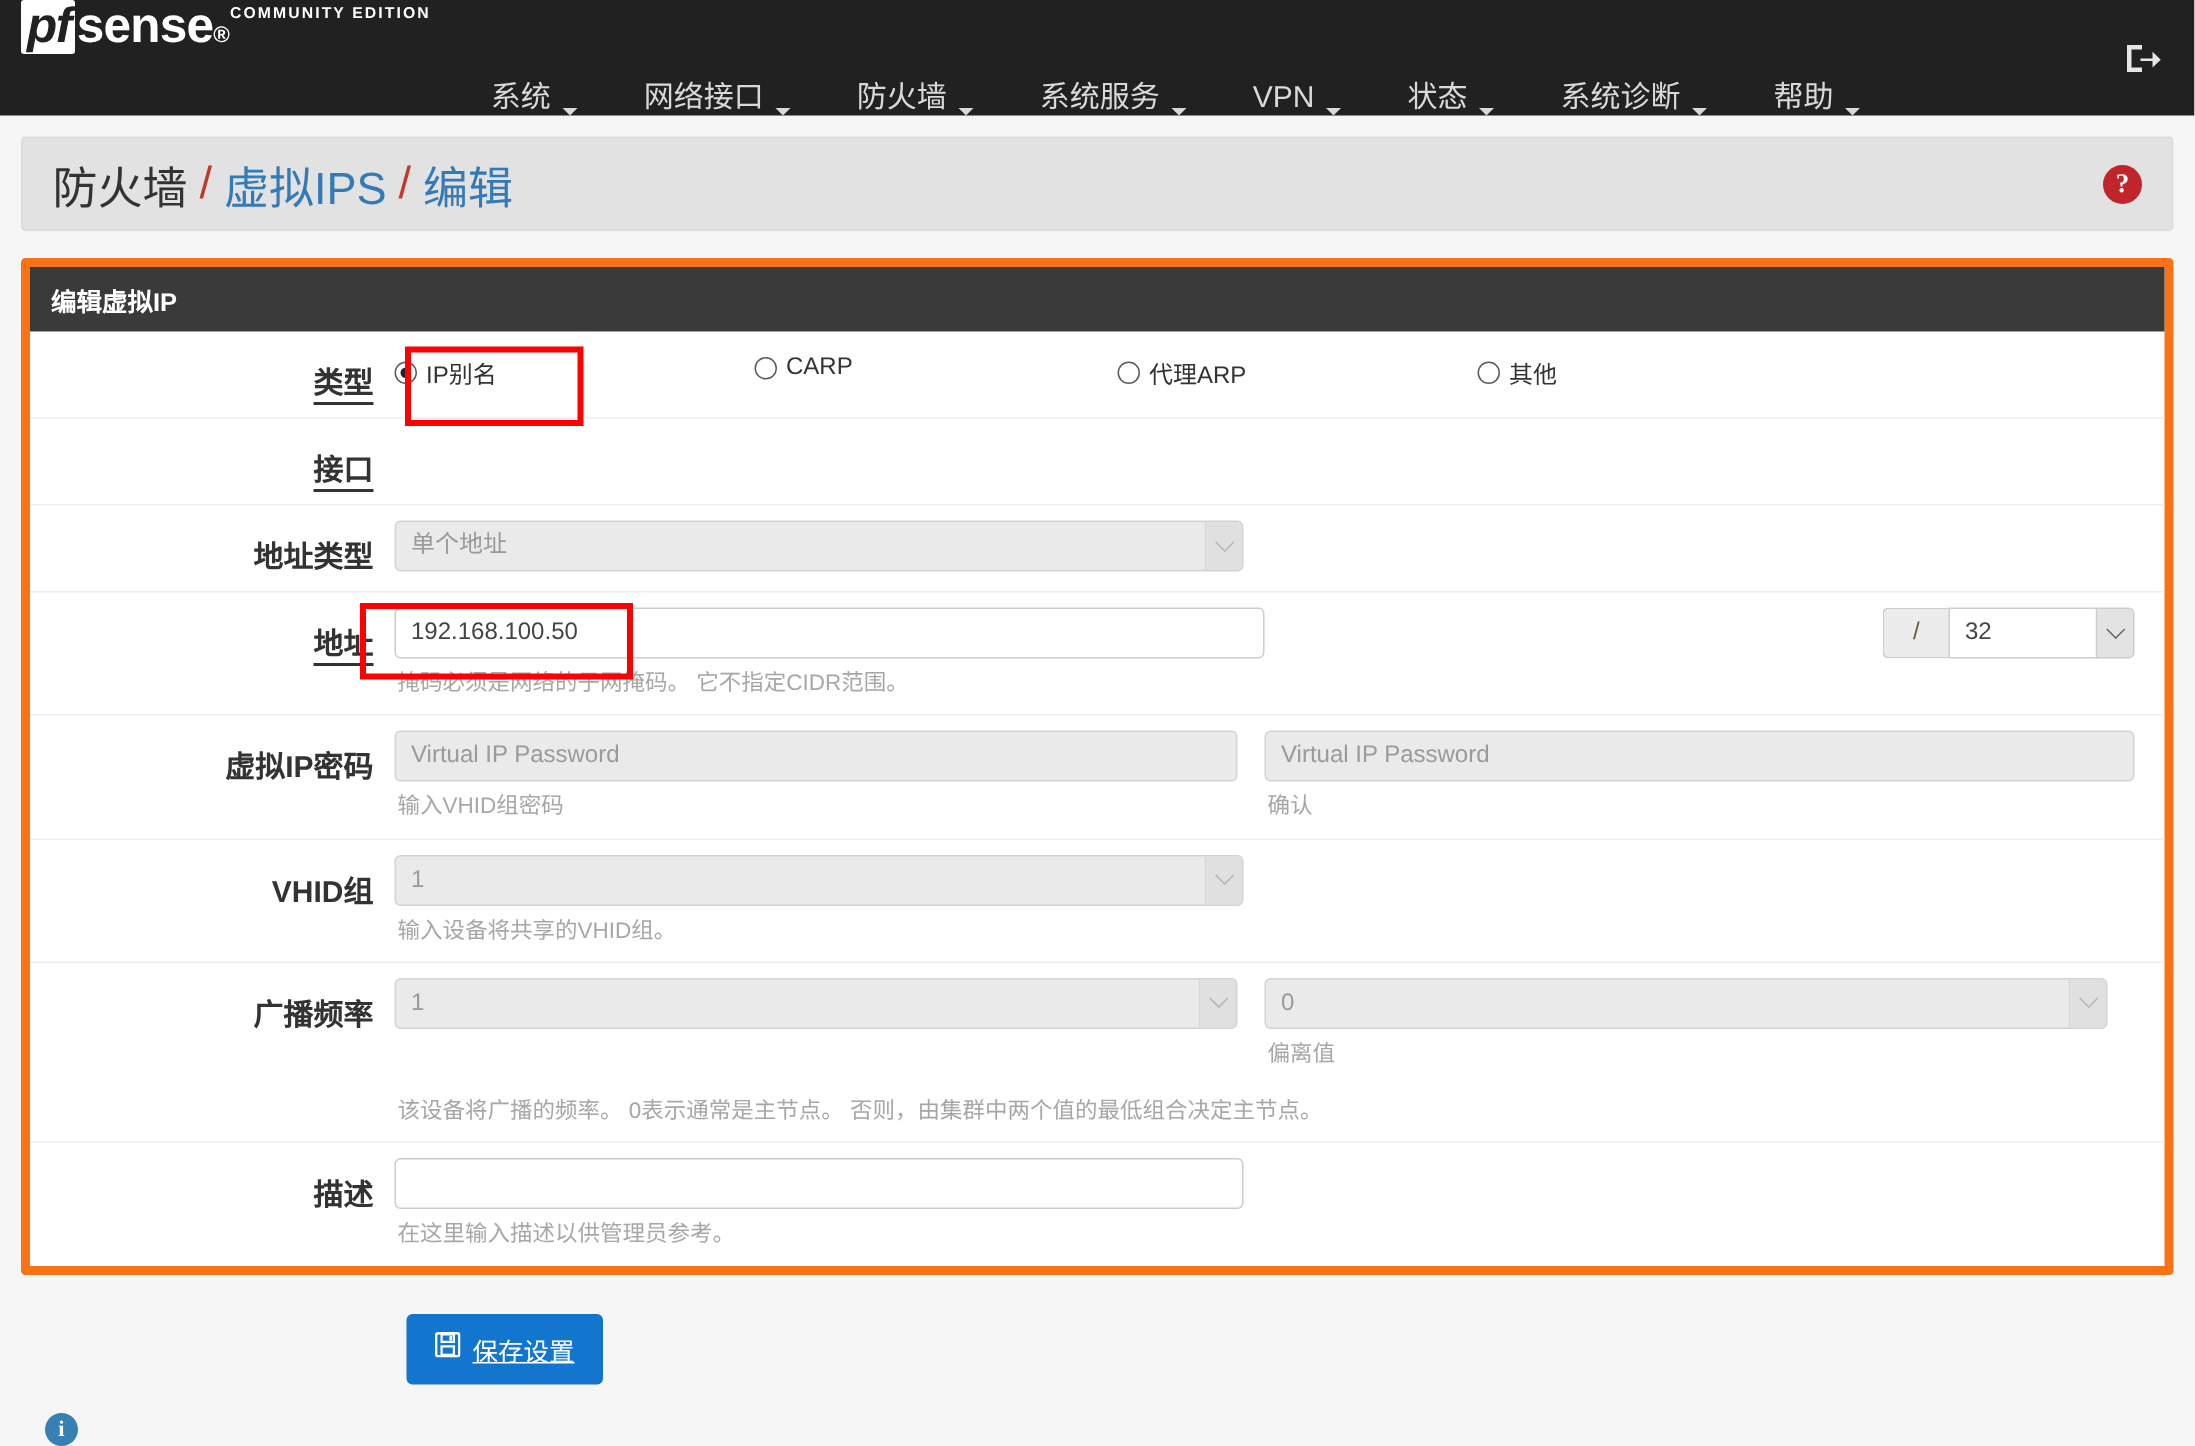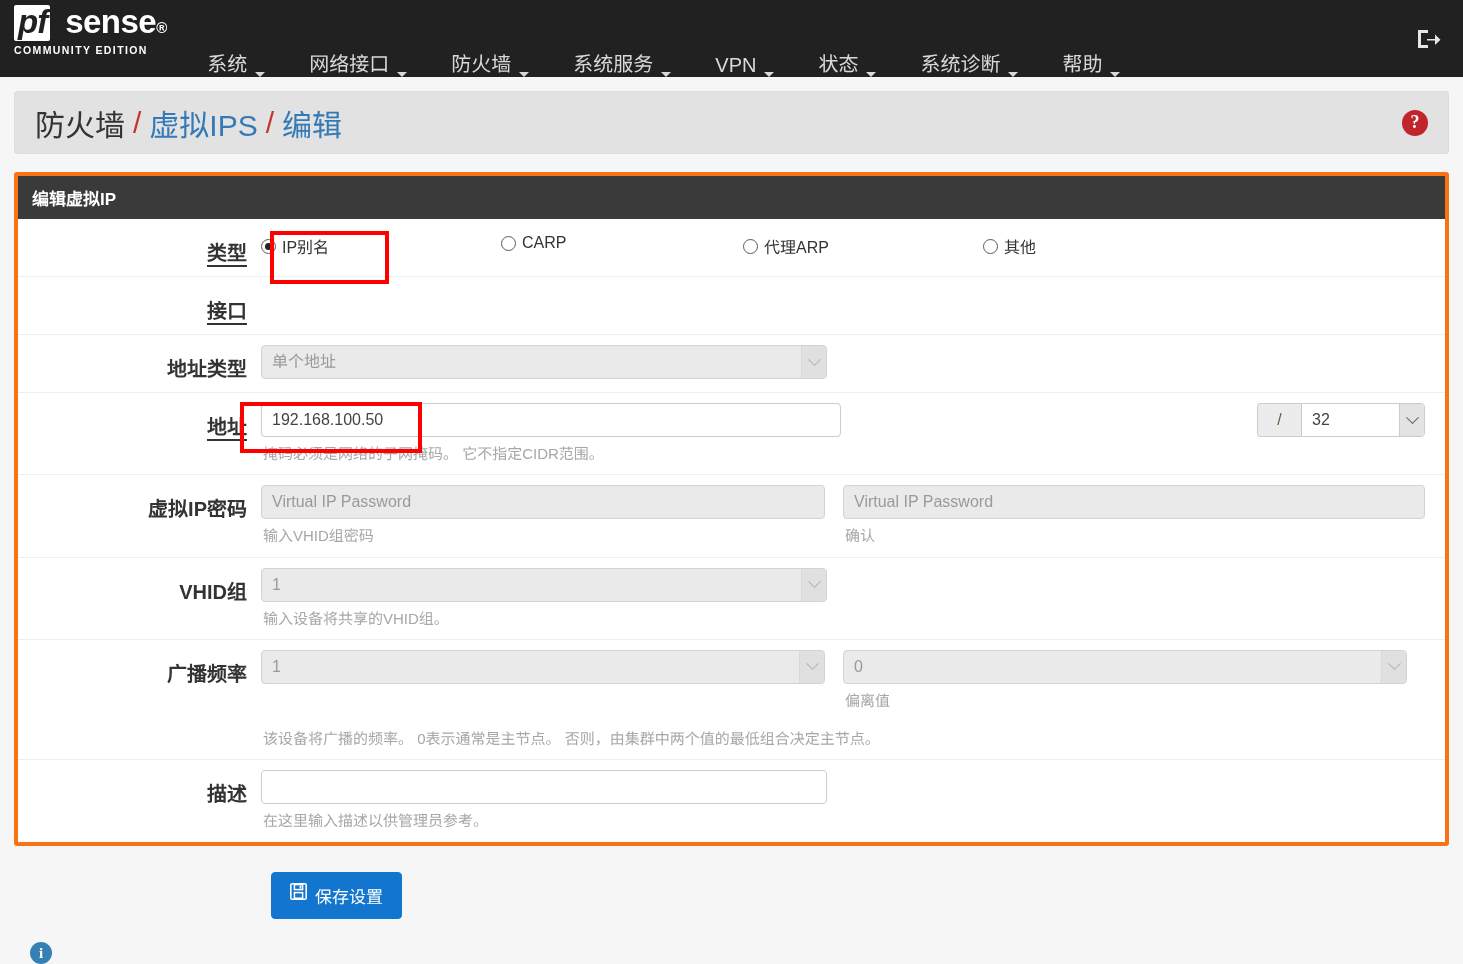--- a/index.html
+++ b/index.html
@@ -18,21 +18,20 @@
   .navbar {
     height: 77px;
     background: #212121;
     display: flex;
     align-items: center;
     padding: 0 14px 0 0;
     position: relative;
   }
   .brand {
     display: flex;
-    flex-direction: column;
     justify-content: center;
     padding: 0 18px 16px 14px;
     height: 77px;
   }
   .brand-logo {
     display: flex;
     align-items: baseline;
     line-height: 1;
   }
   .brand-pf {
@@ -44,21 +43,21 @@
     padding: 0 3px 1px 4px;
     letter-spacing: -1px;
     border-radius: 2px;
     line-height: 1.05;
   }
   .brand-sense {
     color: #fff;
     font-weight: bold;
     font-size: 33px;
     letter-spacing: -0.5px;
-    margin-left: 15px;
+    margin-left: 1px;
   }
   .brand-dot {
     color: #fff; font-size: 15px; font-weight: bold;
   }
   .brand-sub {
     color: #fff;
     font-size: 10.5px;
     font-weight: bold;
     letter-spacing: 1.4px;
     margin-top: 3px;
@@ -116,21 +115,21 @@
     align-items: center;
     justify-content: center;
     cursor: pointer;
     font-family: "Liberation Serif", serif;
   }
 
   
   .panel-wrap { padding: 18px 14px 0 14px; }
   .panel {
     background: #fff;
-    border: 4px solid #f97316;
+    border: 6px solid #f97316;
     border-radius: 3px;
   }
   .panel-heading {
     background: #3a3a3a;
     color: #fff;
     font-size: 17px;
     font-weight: bold;
     padding: 9px 14px;
   }
   .panel-body { padding: 0; }
@@ -266,30 +265,31 @@
     font-size: 16px;
     flex: none;
   }
   .cidr-sel { flex: 1; position: relative; }
   .cidr-sel .ctrl { border-radius: 0 4px 4px 0; }
 
   
   .btn-bar { padding: 26px 0 0 257px; }
   .btn-save {
     display: inline-flex;
-    align-items: flex-start;
+    align-items: center;
     gap: 8px;
     background: #1275ce;
     color: #fff;
     border: 1px solid #1275ce;
     border-radius: 4px;
     font-size: 17px;
     padding: 10px 18px;
     cursor: pointer;
     font-family: "Liberation Sans", "DejaVu Sans", sans-serif;
+    text-decoration: underline;
   }
 
   
   .footer-info {
     position: absolute;
     left: 30px;
     bottom: 0px;
     width: 22px; height: 22px;
     border-radius: 50%;
     background: #3780b3;

